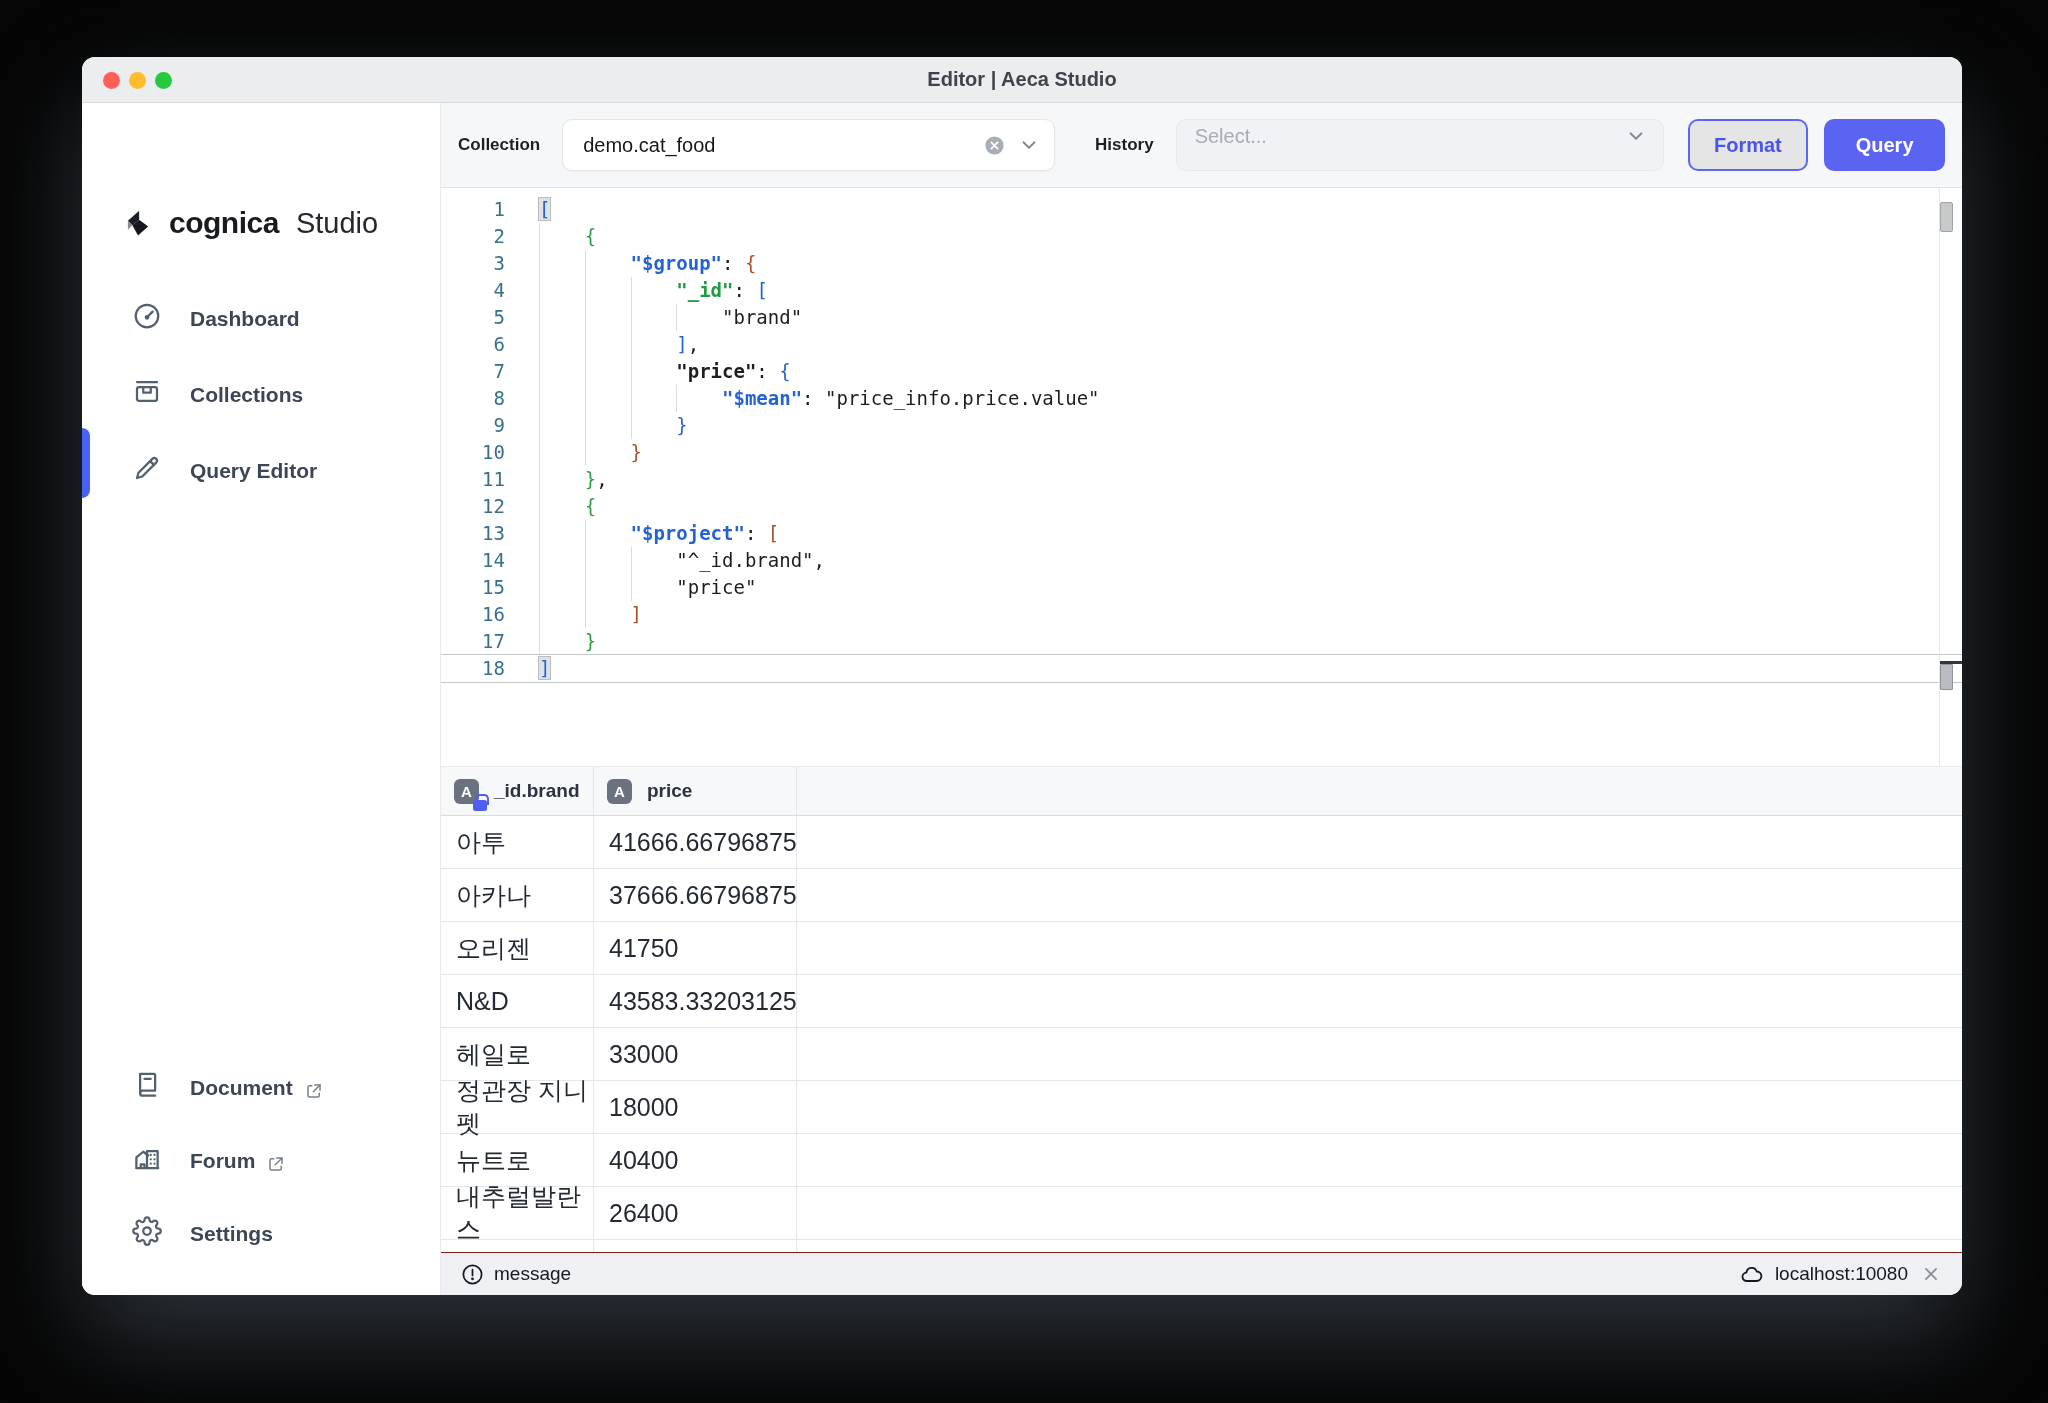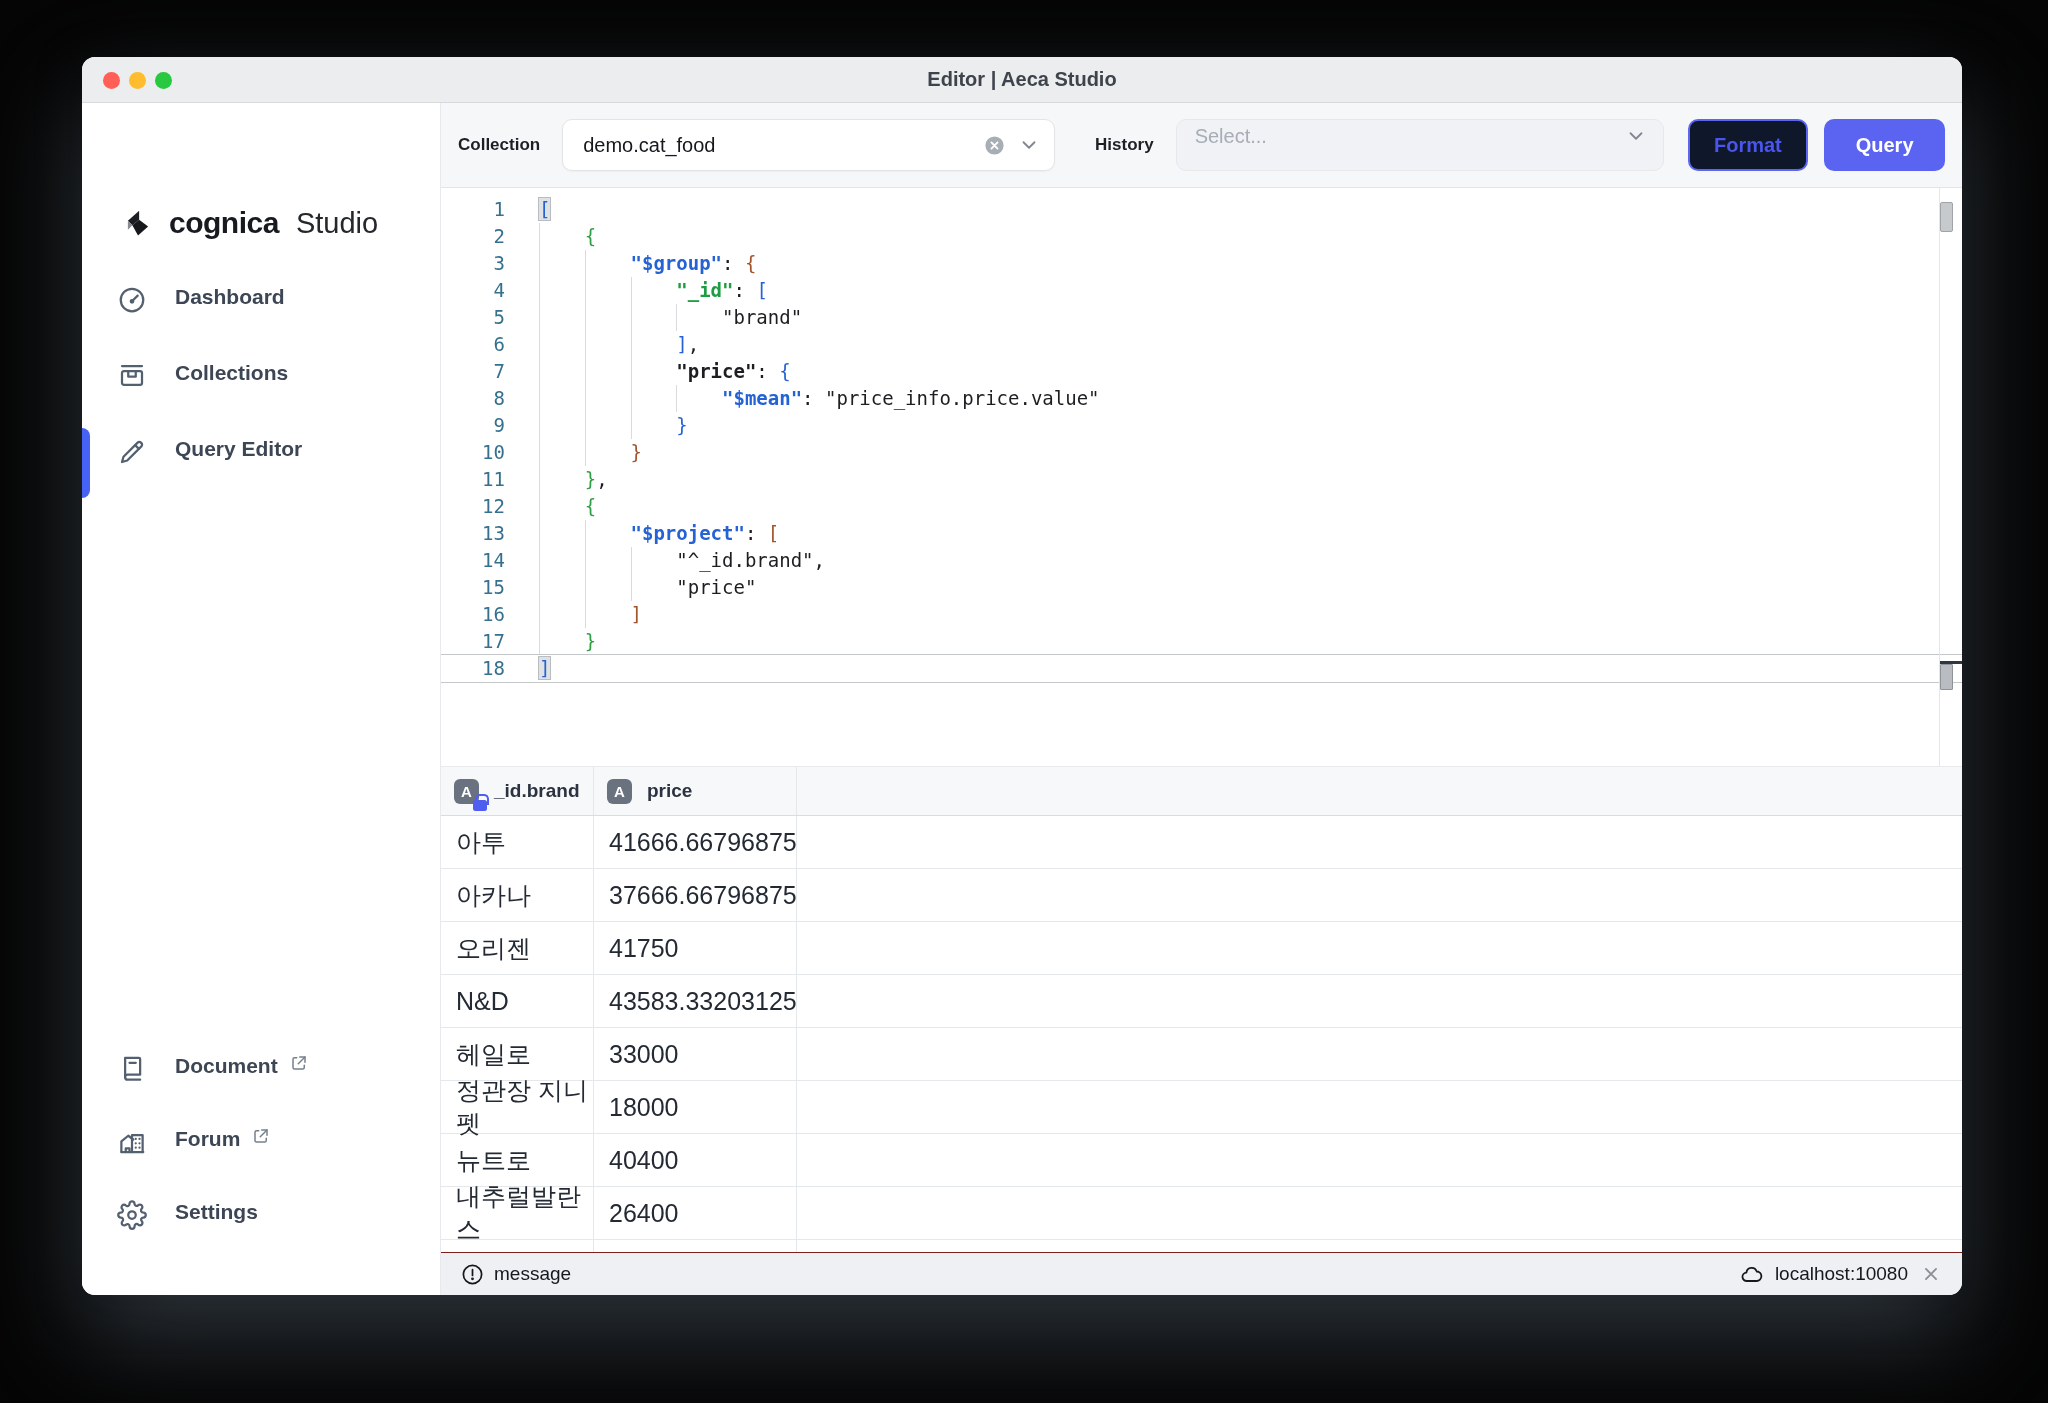--- a/index.html
+++ b/index.html
@@ -22,21 +22,21 @@
 
   
   .frame-body{display:flex;height:1192px;}
 
   
   .sidebar{width:359px;flex:none;background:#fff;border-right:1px solid #e7e9ec;position:relative;}
   .logo-row{display:flex;align-items:center;gap:13px;padding:102px 0 0 38px;}
   .brand{font-size:30px;font-weight:bold;color:#171a1f;letter-spacing:-.5px;}
   .brand-suffix{font-size:29px;font-weight:400;color:#24272c;margin-left:4px;}
   .nav{margin-top:44px;display:flex;flex-direction:column;gap:30px;}
-  .nav-item{height:46px;display:flex;align-items:flex-start;padding-left:35px;cursor:pointer;}
+  .nav-item{height:46px;display:flex;align-items:flex-end;padding-left:50px;cursor:pointer;}
   .nav-item .nicon{width:30px;height:30px;flex:none;color:#54606f;}
   .nav-item .nlabel{margin-left:28px;font-size:21px;font-weight:600;color:#3d4654;}
   .nav-footer{position:absolute;left:0;bottom:49px;width:100%;display:flex;flex-direction:column;gap:27px;}
   .ext-icon{width:18px;height:18px;margin-left:12px;color:#76808c;}
   .active-bar{position:absolute;left:0;top:325px;width:8px;height:70px;background:#4663f5;
     border-radius:0 10px 10px 0;}
 
   
   .main{flex:1;display:flex;flex-direction:column;min-width:0;}
 
@@ -50,21 +50,21 @@
   .collection-value{flex:1;font-size:20px;color:#15181d;}
   .clear-btn{width:23px;height:23px;flex:none;margin-right:12px;cursor:pointer;}
   .chev{width:22px;height:22px;flex:none;color:#80878f;}
   .history-label{margin-left:40px;text-align:right;}
   .history-select{width:489px;height:52px;margin-left:22px;background:#f1f2f5;border:1px solid #e6e8eb;
     border-radius:10px;display:flex;align-items:center;padding:0 16px 18px 18px;}
   .history-placeholder{flex:1;font-size:20px;color:#a7adb6;}
   .btn{height:52px;border-radius:10px;font-size:20px;font-weight:bold;cursor:pointer;
     display:flex;align-items:center;justify-content:center;border:none;
     font-family:"Liberation Sans",sans-serif;}
-  .btn-format{width:121px;margin-left:24px;background:#0f172a;color:#4a55ec;border:2px solid #5b67f2;}
+  .btn-format{width:121px;margin-left:24px;background:#e5e5e5;color:#4a55ec;border:2px solid #5b67f2;}
   .btn-query{width:121px;margin-left:16px;background:#5b63f1;color:#fff;}
 
   
   .editor{height:578px;flex:none;position:relative;background:#fff;overflow:hidden;padding-top:8px;}
   .cl{display:flex;height:27px;line-height:27px;position:relative;
     font-family:"DejaVu Sans Mono",monospace;font-size:19px;}
   .ln{width:64px;flex:none;text-align:right;color:#35708e;user-select:none;}
   .code{position:relative;flex:1;padding-left:34px;white-space:pre;}
   .guide{position:absolute;top:0;bottom:0;width:1px;background:#d9dcdf;}
   .seg{white-space:pre;}

